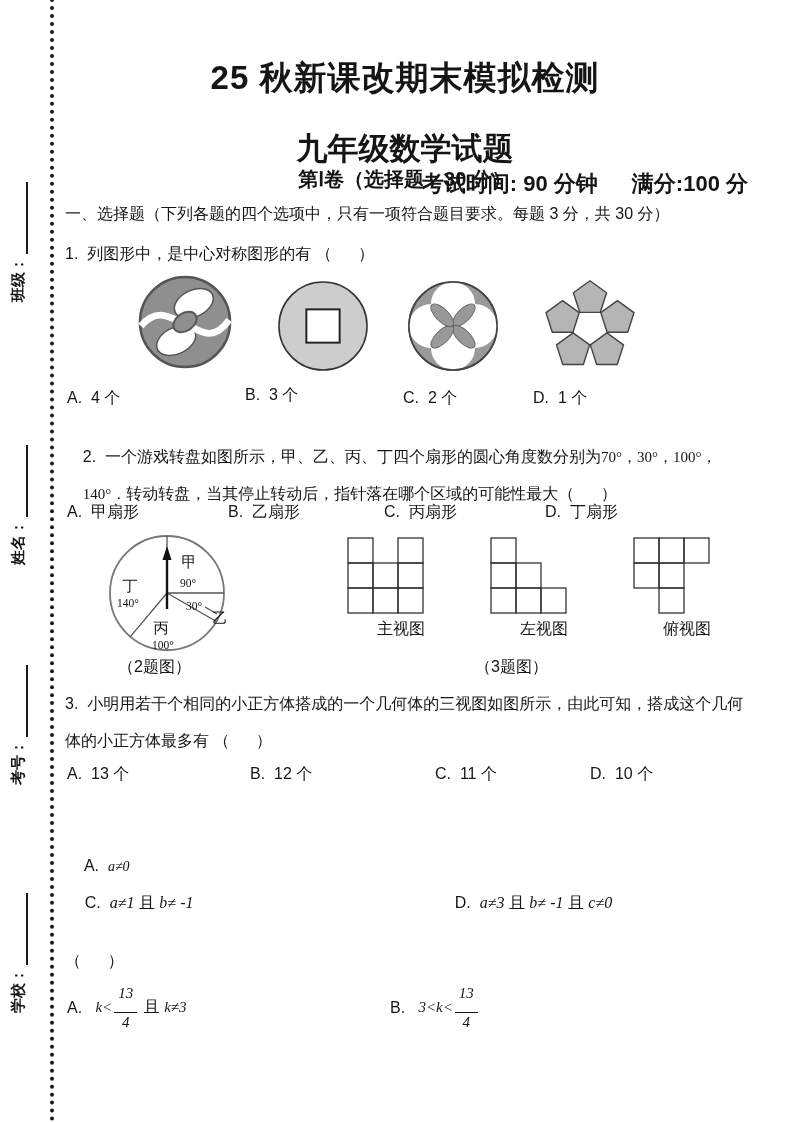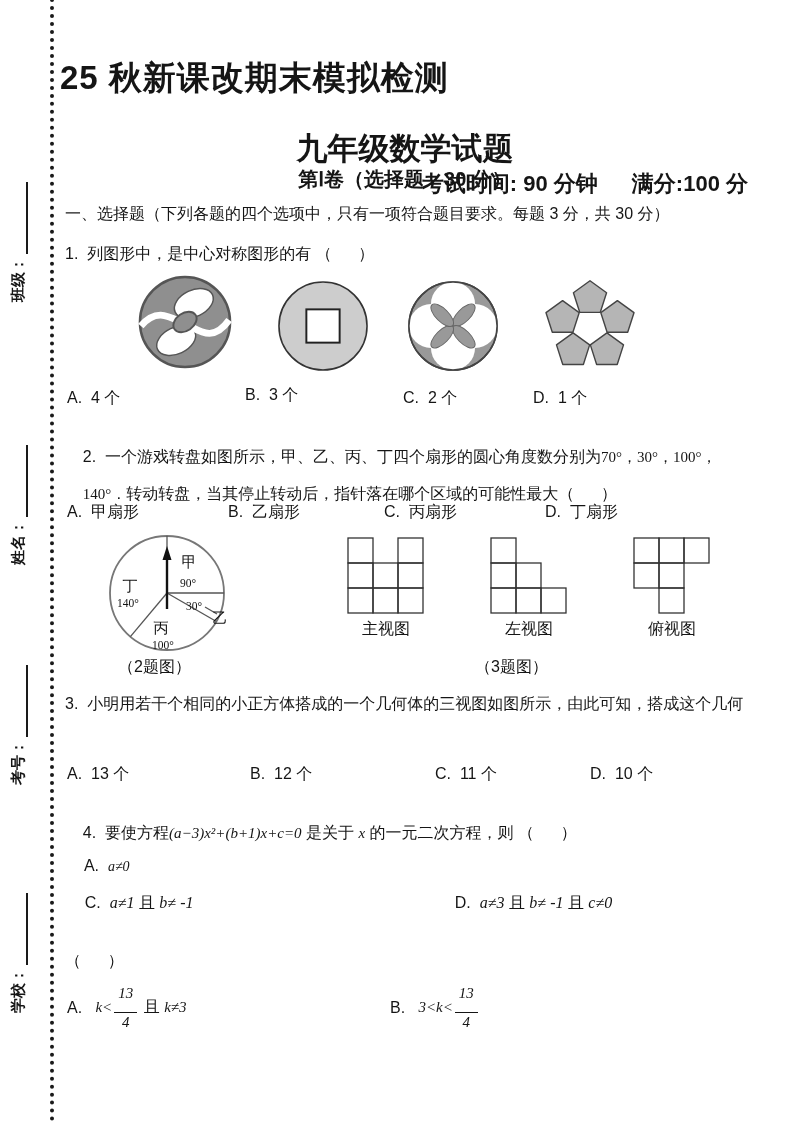--- a/index.html
+++ b/index.html
@@ -3,30 +3,30 @@
 <meta charset="utf-8">
 <style>
   html,body{margin:0;padding:0;background:#fff;}
   .page{position:relative;width:793px;height:1122px;background:#fff;overflow:hidden;
         font-family:"Liberation Sans",sans-serif;color:#151515;}
   .dotted{position:absolute;left:50px;top:-2px;bottom:0;width:0;border-left:4px dotted #1a1a1a;}
   .margin-field{position:absolute;left:-57px;width:150px;height:20px;transform:rotate(-90deg);
         font-size:15px;font-weight:bold;display:flex;align-items:flex-end;justify-content:center;gap:3px;}
   .blank{display:inline-block;width:72px;height:15px;border-bottom:2px solid #1a1a1a;}
   .t{position:absolute;font-size:16px;white-space:pre;line-height:1.35;}
-  .title{left:60px;width:690px;text-align:left;top:56px;font-size:33px;font-weight:bold;letter-spacing:1px;}
+  .title{left:60px;width:690px;text-align:center;top:56px;font-size:33px;font-weight:bold;letter-spacing:1px;}
   .subtitle{left:60px;width:690px;text-align:center;top:100px;font-size:31px;font-weight:bold;
         font-family:"Liberation Serif",serif;margin-top:28px;}
   .info{left:60px;width:688px;text-align:right;top:139px;font-size:22px;font-weight:bold;}
   .info .gap{display:inline-block;width:34px;}
   .section{left:60px;width:690px;text-align:center;top:166px;font-size:20px;font-weight:bold;}
   .math{font-family:"Liberation Serif",serif;font-style:italic;font-size:15px;}
   .mnum{font-family:"Liberation Serif",serif;font-size:15px;}
   .opt{position:absolute;font-size:16px;white-space:pre;text-align:center;}
-  .figlabel{position:absolute;font-size:16px;text-align:center;}
+  .figlabel{position:absolute;font-size:16px;text-align:right;}
   .caption{position:absolute;font-size:16px;}
   svg{position:absolute;}
   .frac{display:inline-block;vertical-align:middle;text-align:center;
         font-family:"Liberation Serif",serif;font-style:italic;font-size:15px;line-height:1.1;margin:0 2px;}
   .frac .num{display:block;border-bottom:1.3px solid #151515;padding:0 4px 10px;}
   .frac .den{display:block;padding-top:1px;}
   .optrow{position:absolute;display:flex;align-items:center;font-size:16px;white-space:pre;}
   svg text{font-family:"Liberation Sans",sans-serif;}
   svg text.deg{font-family:"Liberation Serif",serif;}
 </style>
@@ -167,28 +167,26 @@
     </g>
   </svg>
   <div class="figlabel" style="left:347px;top:619px;width:78px">主视图</div>
   <div class="figlabel" style="left:490px;top:619px;width:78px">左视图</div>
   <div class="figlabel" style="left:633px;top:619px;width:78px">俯视图</div>
 
   <div class="caption" style="left:118px;top:657px">（2题图）</div>
   <div class="caption" style="left:475px;top:657px">（3题图）</div>
 
   <div class="t" style="left:65px;top:693px">3.  小明用若干个相同的小正方体搭成的一个几何体的三视图如图所示，由此可知，搭成这个几何</div>
+  <div class="t" style="left:65px;top:730px">体的小正方体最多有 （      ）</div>
   <span class="opt" style="left:67px;top:764px">A.  13 个</span>
   <span class="opt" style="left:250px;top:764px">B.  12 个</span>
   <span class="opt" style="left:435px;top:764px">C.  11 个</span>
   <span class="opt" style="left:590px;top:764px">D.  10 个</span>
 
-  <div class="t" style="left:65px;top:800px">
-    <span>4.  要使方程</span><span class="math">(a−3)x²+(b+1)x+c=0</span><span> 是关于 </span><span class="math">x</span><span> 的一元二次方程，则 （      ）</span>
-  </div>
   <div class="opt" style="left:67px;top:839px">
     <span>A.  </span><span class="math" style="font-size:14px">a≠0</span>
   </div>
   <div class="opt" style="left:67px;top:875px">
     <span>C.  </span><span class="math" style="font-size:16px">a≠1</span><span> 且 </span><span class="math" style="font-size:16px">b≠ -1</span>
   </div>
   <div class="opt" style="left:437px;top:875px">
     <span>D.  </span><span class="math" style="font-size:16px">a≠3</span><span> 且 </span><span class="math" style="font-size:16px">b≠ -1</span><span> 且 </span><span class="math" style="font-size:16px">c≠0</span>
   </div>
 

